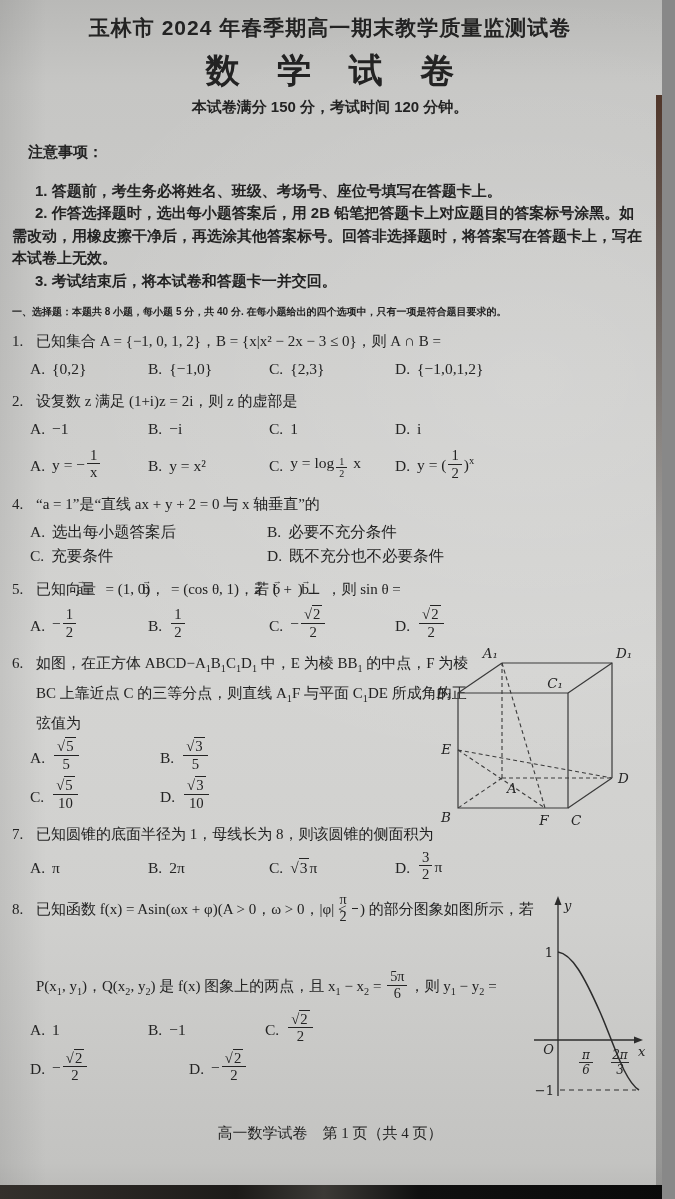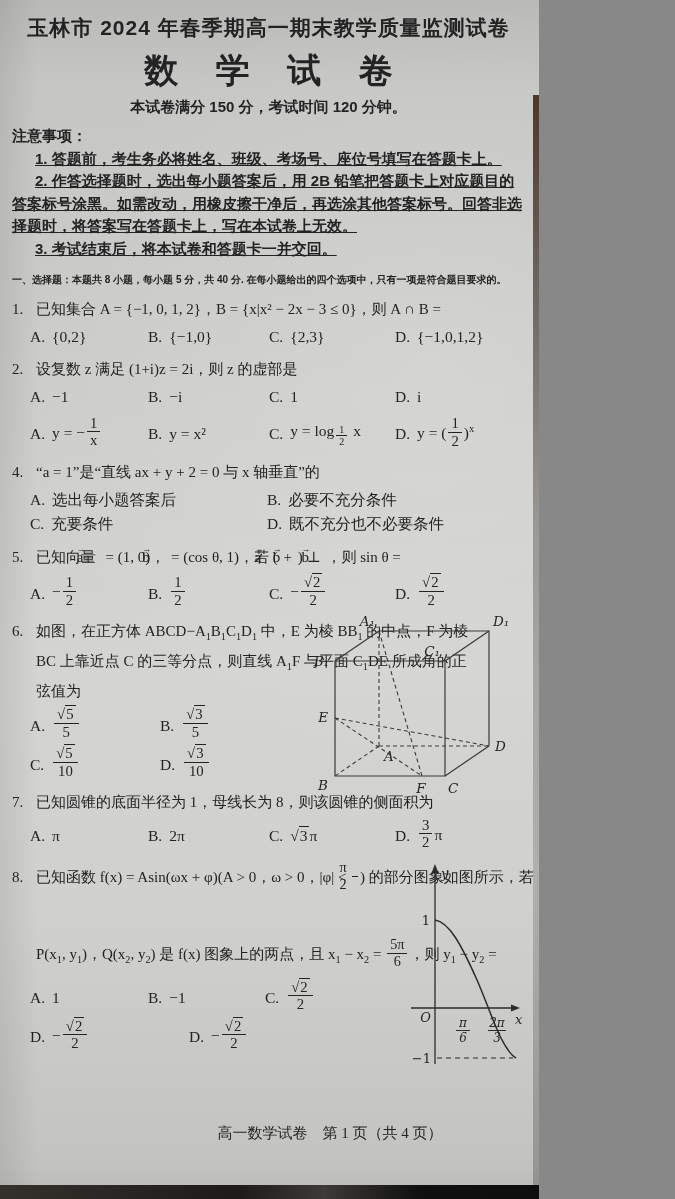--- a/index.html
+++ b/index.html
@@ -1,30 +1,30 @@
 <!DOCTYPE html>
 <html><head>
 <meta charset="utf-8">
 <style>
   html,body{margin:0;padding:0;background:#888;}
   .page{
-    position:relative;width:539px;height:1199px;overflow:hidden;
+    position:relative;width:662px;height:1199px;overflow:hidden;
     font-family:"Liberation Serif","DejaVu Serif",serif;color:#232323;
     background:
       radial-gradient(130% 55% at 80% 32%, rgba(255,255,255,0.16), rgba(255,255,255,0) 60%),
       linear-gradient(90deg, rgba(0,0,0,0.08), rgba(0,0,0,0) 7%),
       linear-gradient(180deg,#b9b9b7 0%,#c6c6c4 7%,#cbcbc9 28%,#d4d4d2 56%,#d0d0ce 76%,#c3c3c1 97%,#b9b9b7 100%);
   }
   .content{padding:14px 14px 0 12px;}
   .title{font-family:"Liberation Sans","DejaVu Sans",sans-serif;font-weight:700;font-size:21px;text-align:center;letter-spacing:1px;}
   .subject{font-family:"Liberation Sans","DejaVu Sans",sans-serif;font-weight:700;font-size:34px;text-align:center;letter-spacing:14px;text-indent:14px;margin:6px 0 4px;}
-  .info{font-family:"Liberation Sans","DejaVu Sans",sans-serif;font-weight:700;font-size:15px;text-align:center;margin-bottom:8px;}
+  .info{font-family:"Liberation Sans","DejaVu Sans",sans-serif;font-weight:700;font-size:15px;text-align:center;margin-bottom:24px;}
   .notice{font-family:"Liberation Sans","DejaVu Sans",sans-serif;font-weight:700;font-size:15px;line-height:22.5px;margin-bottom:8px;}
-  .notice-h{margin:0;}
-  .notice p{margin:0;text-indent:23px;text-decoration:underline;}
+  .notice-h{margin:16px;}
+  .notice p{margin:0;text-indent:23px;}
   .section-h{font-family:"Liberation Sans","DejaVu Sans",sans-serif;font-weight:700;font-size:10px;line-height:23.5px;
     margin:0 0 5px;padding-left:33px;text-indent:-33px;}
   .q{margin-bottom:9px;}
   .qstem{margin:0 0 4px;font-size:15px;line-height:24px;padding-left:24px;text-indent:-24px;}
   .qnum{display:inline-block;min-width:24px;text-indent:0;}
   .optrow{display:flex;align-items:center;padding-left:18px;font-size:15.5px;line-height:23px;margin:1px 0;}
   .opt{display:flex;align-items:center;}
   .olabel{margin-right:7px;}
   .frac{display:inline-flex;flex-direction:column;text-align:center;vertical-align:middle;line-height:1.12;font-size:0.95em;margin:0 2px;transform:translateY(-2px);}
   .frac .num{display:block;border-bottom:1px solid currentColor;padding:0 3px;}

